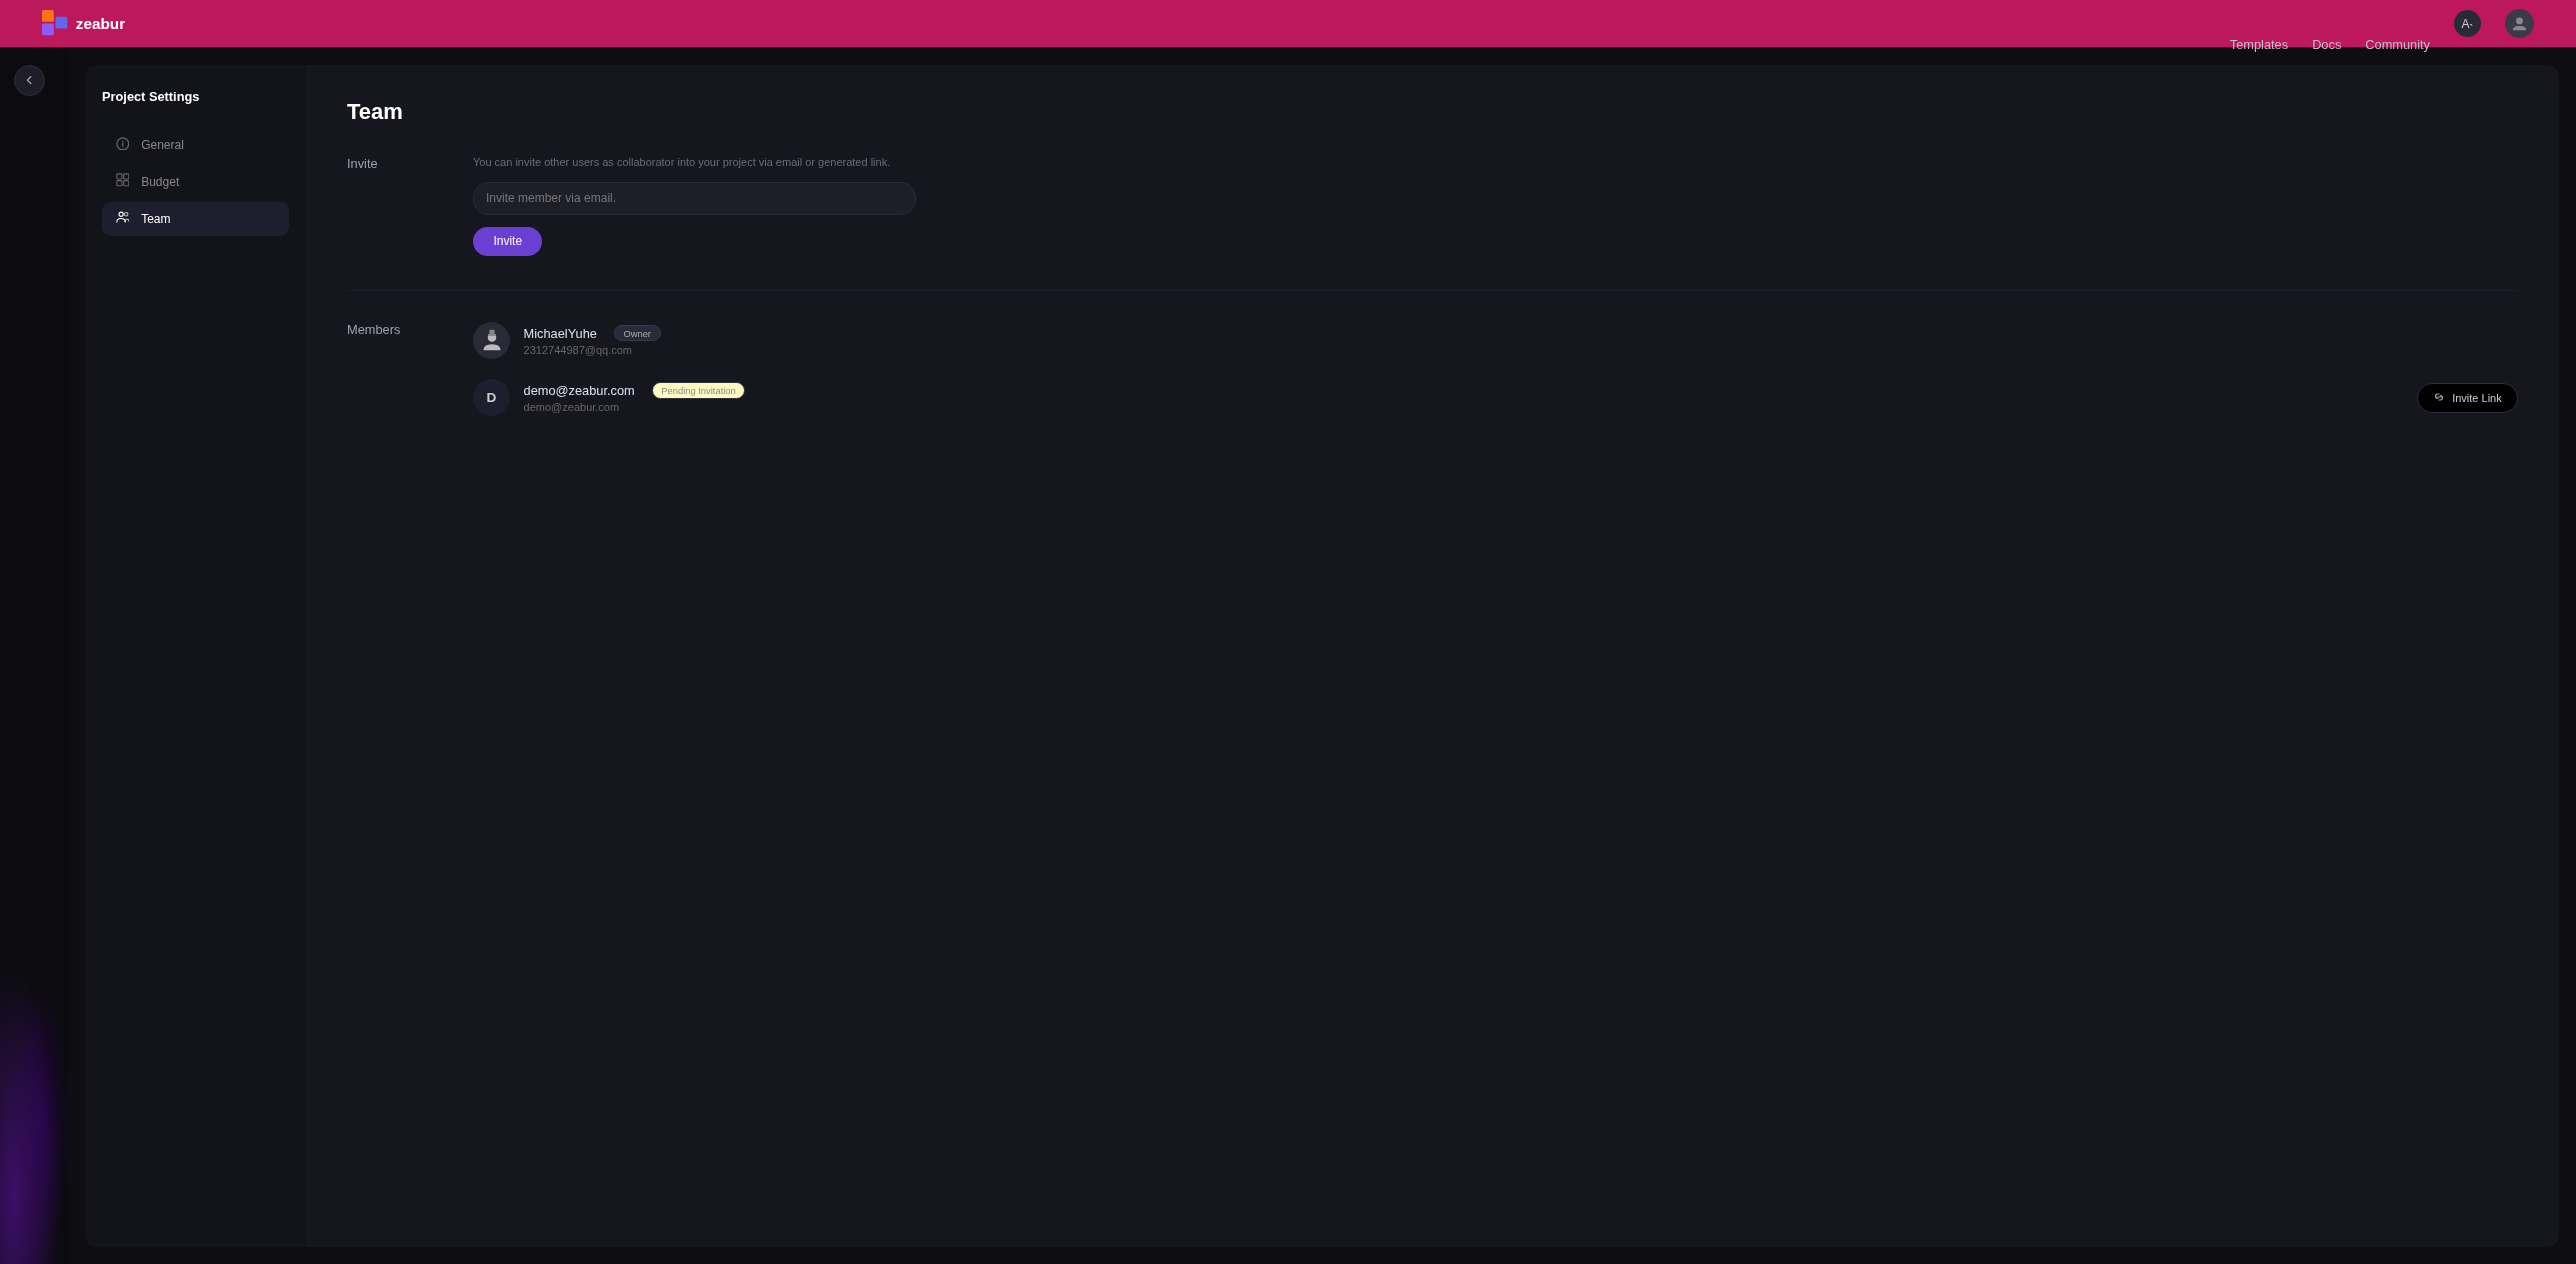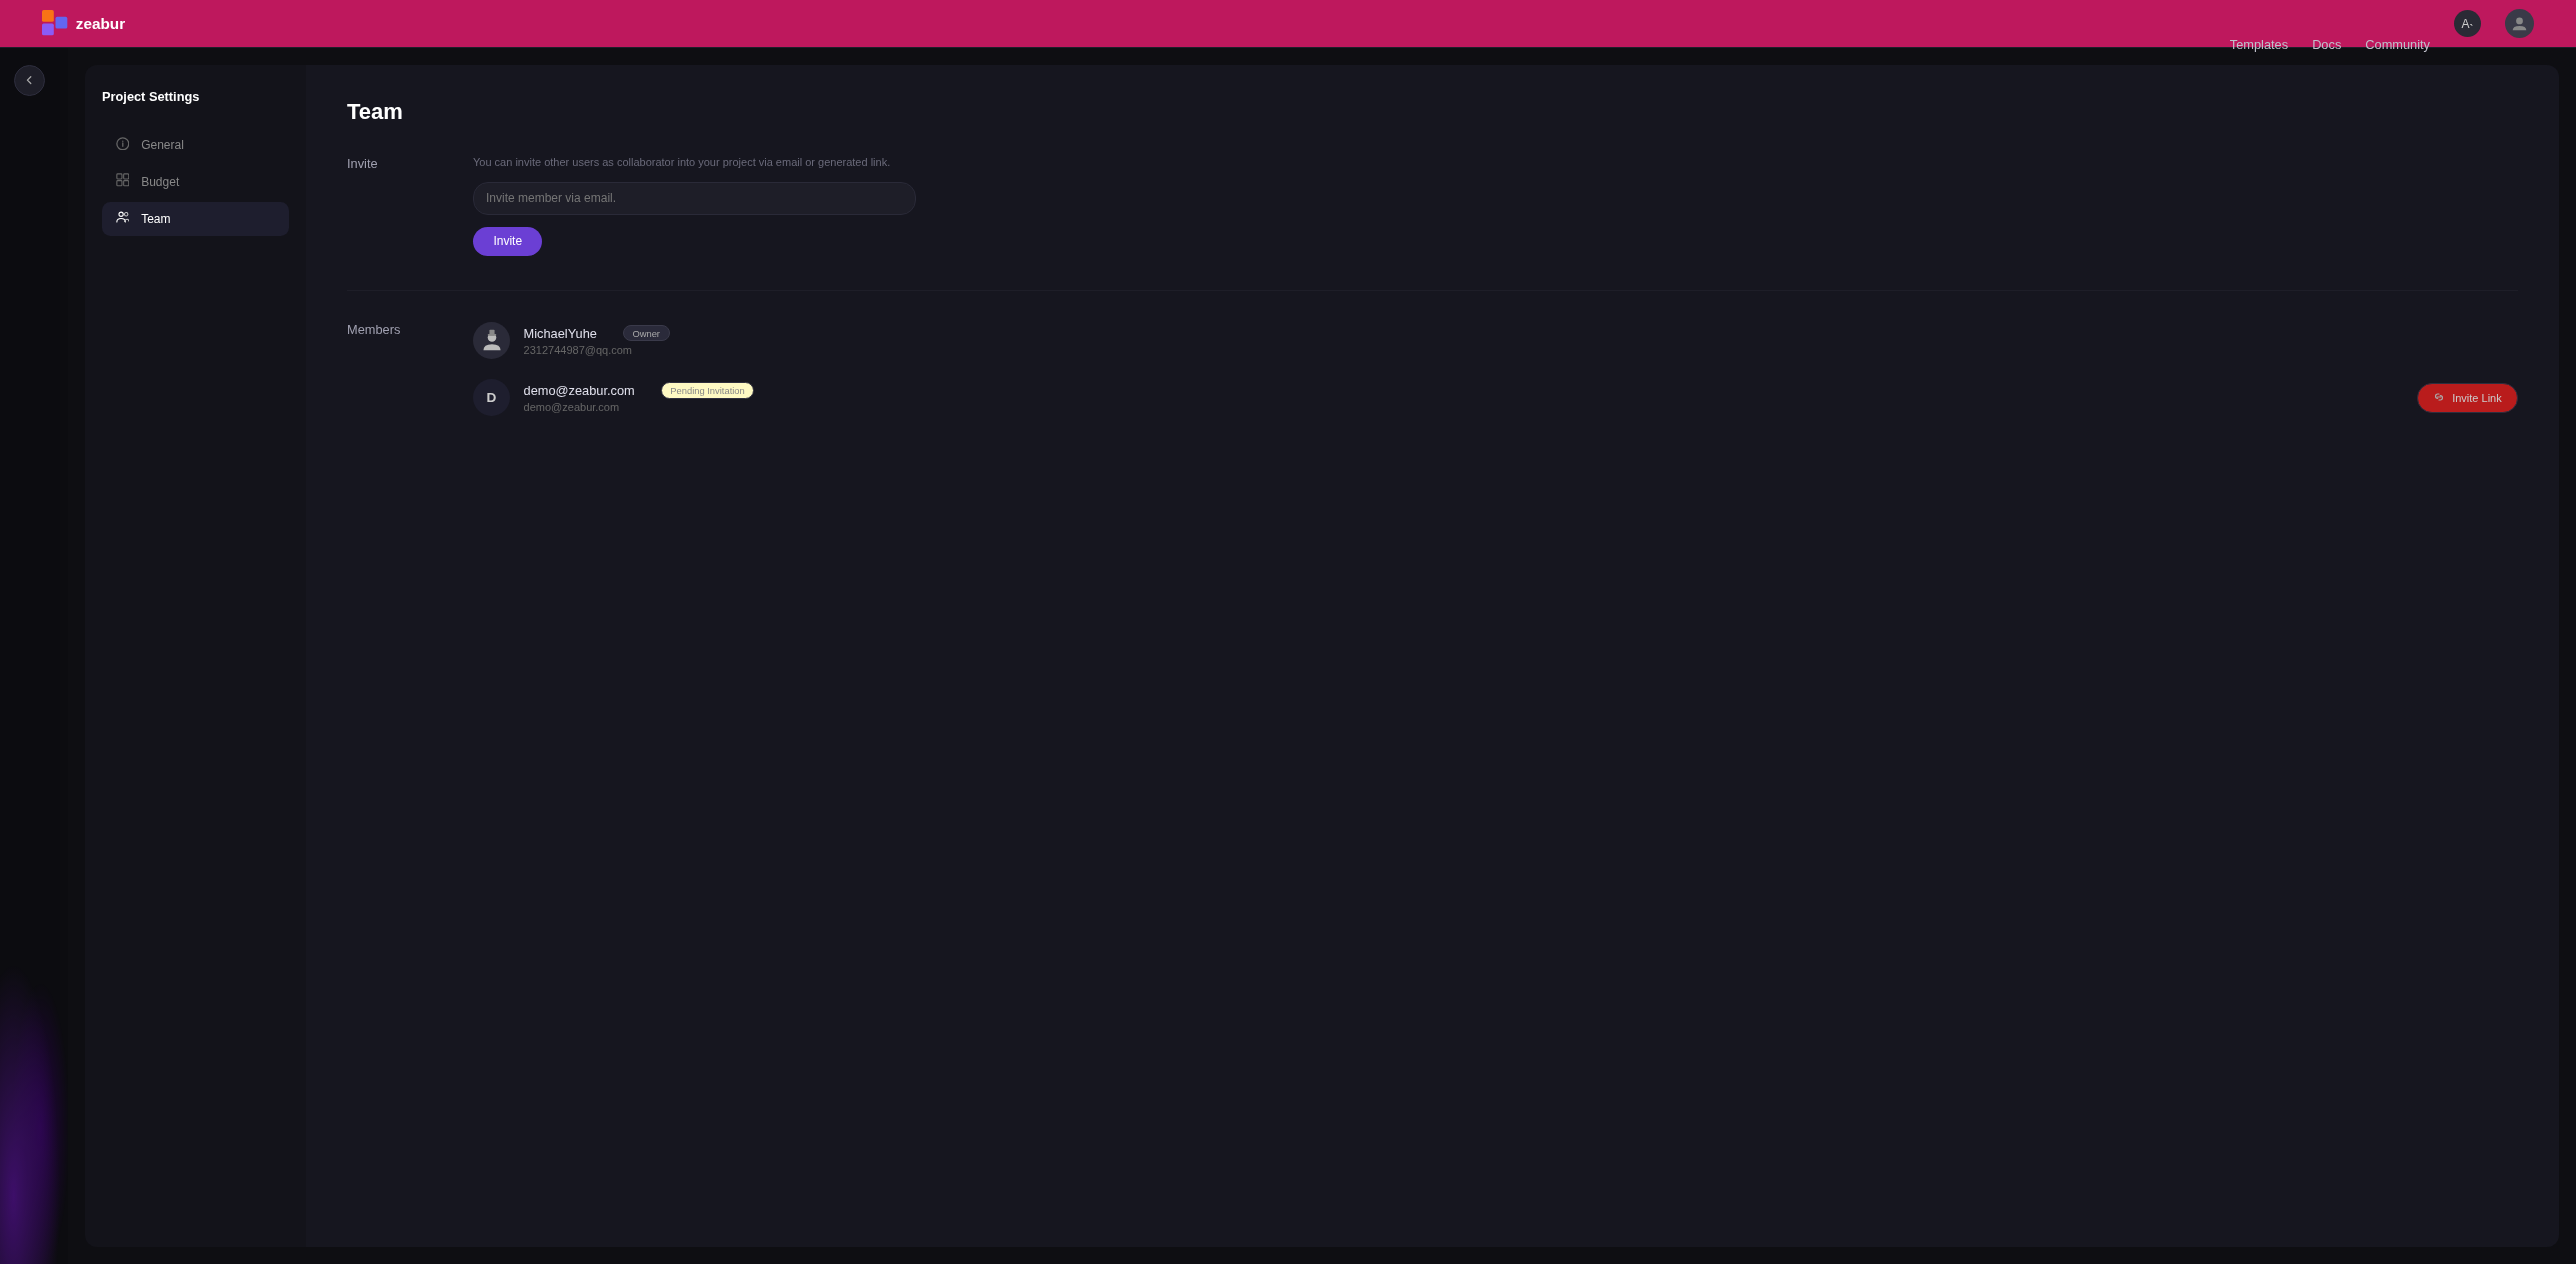--- a/index.html
+++ b/index.html
@@ -247,21 +247,21 @@
       color: #ccc;
       font-size: 13.6px;
       font-weight: 600;
     }
     .member-info {
       flex: 1;
     }
     .member-name-row {
       display: flex;
       align-items: center;
-      gap: 26px;
+      gap: 17px;
       margin-bottom: 2.6px;
     }
     .member-name {
       font-size: 12.8px;
       font-weight: 500;
       color: #e0e0ec;
     }
     .member-email {
       font-size: 11px;
       color: #666;
@@ -279,21 +279,21 @@
     }
     .badge-pending {
       background: #fef9c3;
       color: #888;
       border: 0.9px solid #2e2e3e;
     }
     .invite-link-btn {
       display: flex;
       align-items: center;
       gap: 6.8px;
-      background: #b91c1c;
+      background: #000000;
       border: 0.9px solid #2e2e3e;
       border-radius: 17px;
       padding: 6.8px 15.3px;
       color: #ccc;
       font-size: 11px;
       cursor: pointer;
       white-space: nowrap;
     }
   </style>
 </head>

